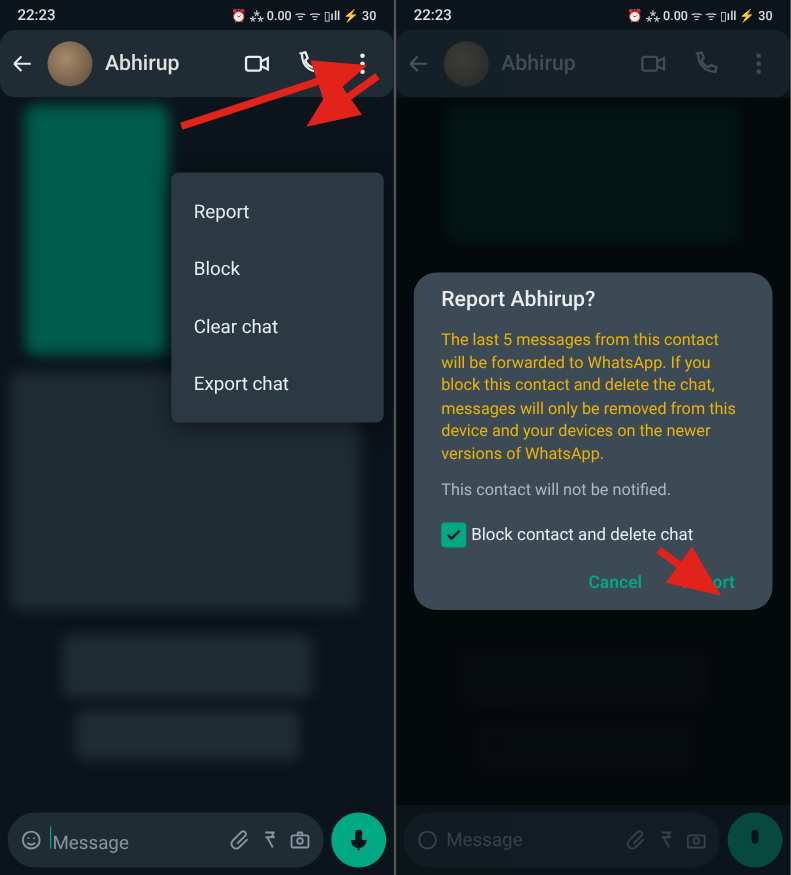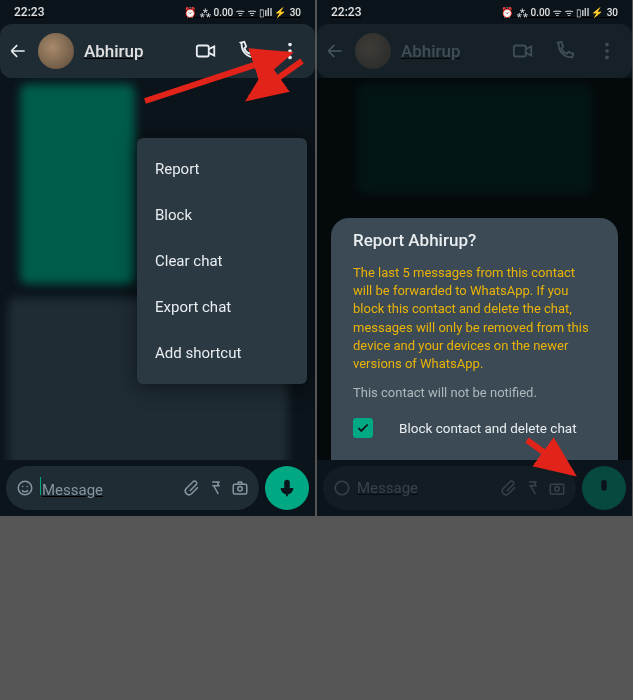--- a/index.html
+++ b/index.html
@@ -6,27 +6,26 @@
   body {
     background: #555;
     font-family: -apple-system, Roboto, sans-serif;
     display: flex;
     gap: 2px;
     width: 633px;
     height: 700px;
   }
   .phone {
     width: 315px;
-    height: 516px;
+    height: 700px;
     background: #0b141a;
     position: relative;
     overflow: hidden;
     display: flex;
     flex-direction: column;
-    text-decoration: underline;
   }
   .status-bar {
     height: 24px;
     background: #0b141a;
     color: #e0e0e0;
     display: flex;
     align-items: center;
     justify-content: space-between;
     padding: 0 14px;
     font-size: 12px;
@@ -122,21 +121,21 @@
     top: 218px;
     background: #3b4a54;
     border-radius: 18px;
     padding: 12px 22px 14px 22px;
     z-index: 20;
     color: #e9edef;
   }
   .dialog-title { font-size: 17px; font-weight: 500; margin-bottom: 14px; }
   .dialog-body { font-size: 13px; color: #eab308; line-height: 1.4; margin-bottom: 12px;}
   .dialog-note { font-size: 13px; color: #aeb8be; margin-bottom: 18px;}
-  .checkbox-row { display: flex; align-items: center; gap: 26px; margin-bottom: 20px;}
+  .checkbox-row { display: flex; align-items: center; gap: 4px; margin-bottom: 20px;}
   .checkbox {
     width: 20px; height: 20px;
     background: #00a884;
     border-radius: 3px;
     display:flex;align-items:center;justify-content:center;
     color: #111;
     font-weight: bold;
   }
   .checkbox-label { font-size: 13.5px; color: #e9edef; }
   .dialog-actions { display:flex; justify-content:flex-end; gap: 32px; padding-right:8px;}
@@ -190,21 +189,20 @@
     <div class="bubble bubble-out" style="top:6px;left:20px;width:115px;height:200px;"></div>
     <div class="bubble bubble-in" style="top:220px;left:8px;width:280px;height:190px;"></div>
     <div class="bubble bubble-in" style="top:430px;left:50px;width:200px;height:50px;"></div>
     <div class="bubble bubble-in" style="top:490px;left:60px;width:180px;height:40px;"></div>
 
     <div class="menu-popup">
       <div class="menu-item">Report</div>
       <div class="menu-item">Block</div>
       <div class="menu-item">Clear chat</div>
       <div class="menu-item">Export chat</div>
-      <div class="menu-item">Add shortcut</div>
     </div>
   </div>
 
   <div class="input-bar">
     <div class="input-field">
       <span>
         <svg class="small-icon" viewBox="0 0 24 24" fill="none">
             <circle cx="12" cy="12" r="9" stroke="#8696a0" stroke-width="2"></circle>
             <circle cx="9" cy="10" r="1" fill="#8696a0"></circle>
             <circle cx="15" cy="10" r="1" fill="#8696a0"></circle>

